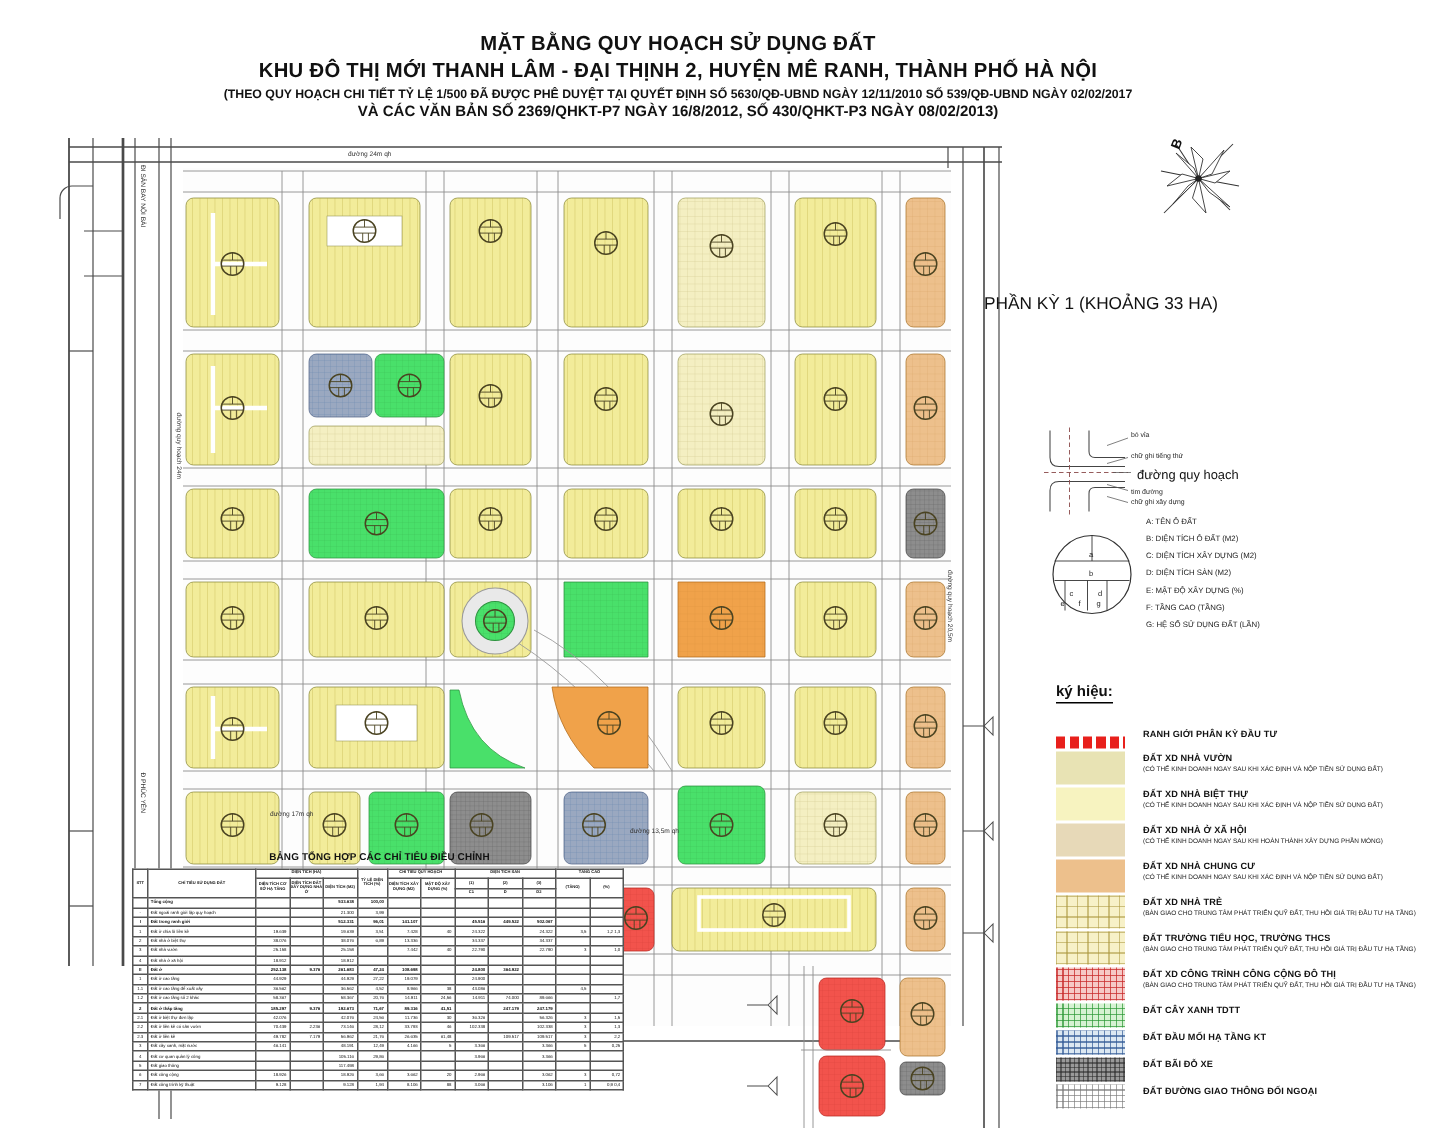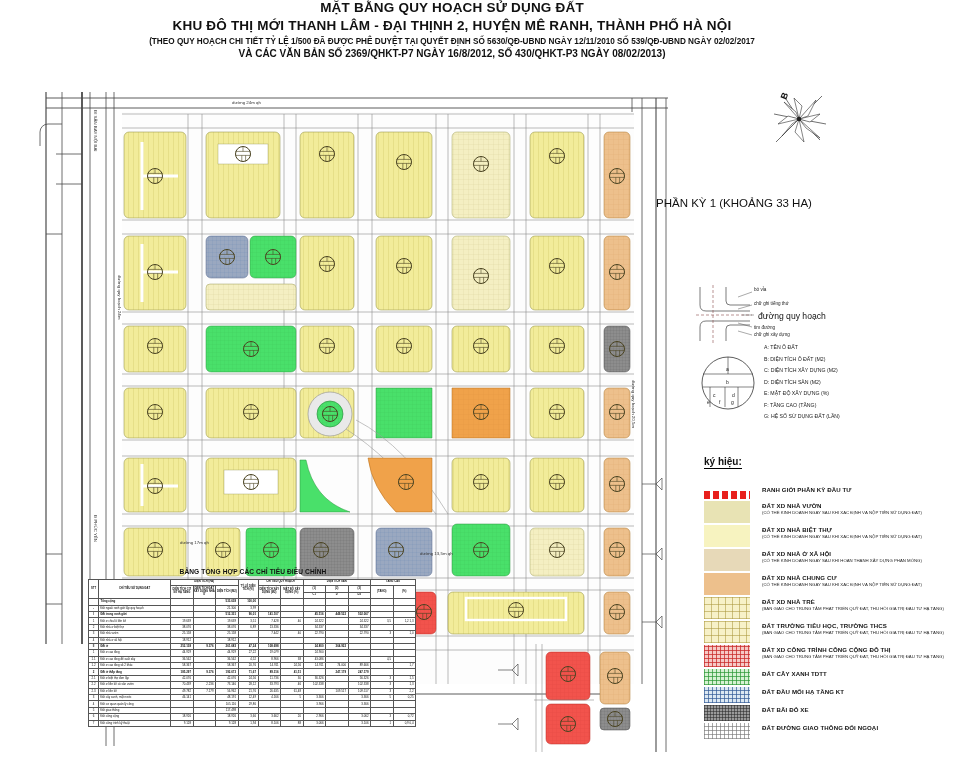--- a/index.html
+++ b/index.html
@@ -7,21 +7,21 @@
   body {
     width:960px; height:764px;
     background:#ffffff;
     font-family:"Liberation Sans", sans-serif;
     color:#111;
     position:relative;
     overflow:hidden;
   }
 
   
-  #title-block { position:absolute; left:0; top:0; width:904px; text-align:center; }
+  #title-block { position:absolute; left:0; top:21px; width:904px; text-align:center; }
   #title-block .t1 { font-size:13.5px; font-weight:bold; letter-spacing:.2px; }
   #title-block .t2 { font-size:13.5px; font-weight:bold; margin-top:3px; letter-spacing:.2px; }
   #title-block .t3 { font-size:8.2px; font-weight:bold; margin-top:4px; }
   #title-block .t4 { font-size:10px; font-weight:bold; margin-top:2px; }
 
   
   #map-canvas { position:absolute; left:28px; top:84px; width:660px; height:670px; }
   #map-svg { display:block; }
 
   

